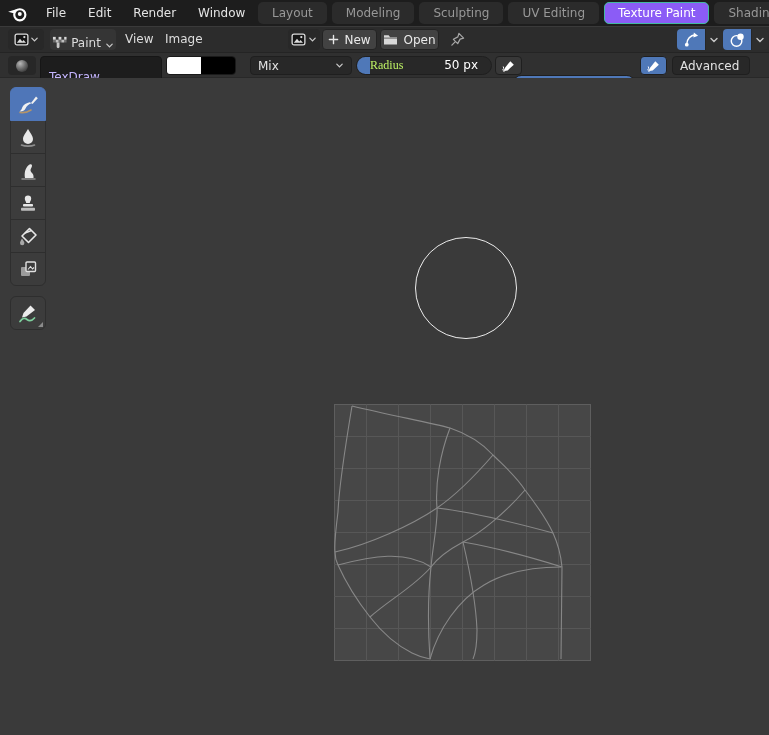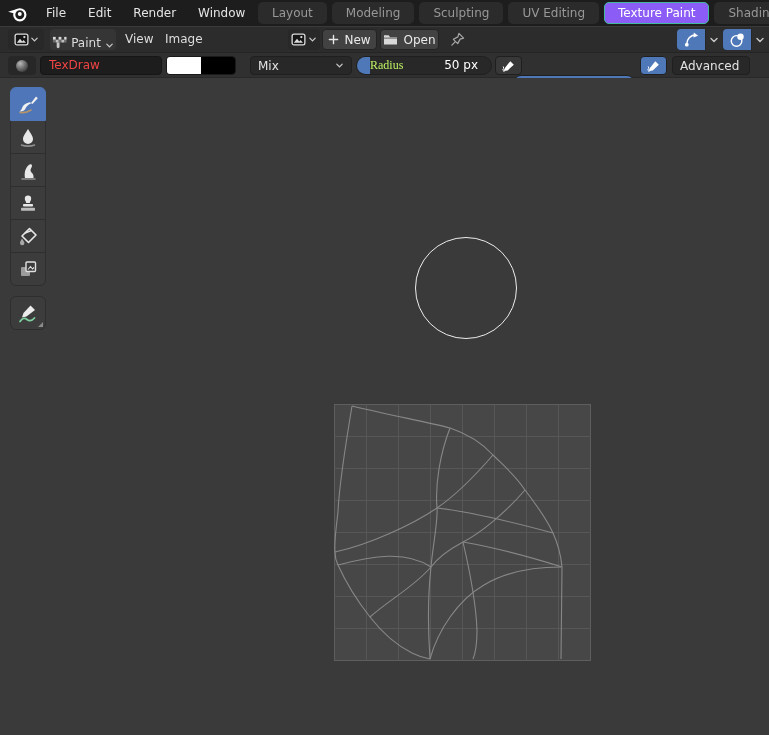--- a/index.html
+++ b/index.html
@@ -30,21 +30,21 @@
   .tgl { width:28px; height:21px; display:flex; align-items:center; justify-content:center; border-radius:4px 0 0 4px; }
   .tgl.on { background:#4f78b8; }
   .tgl-chev { width:17px; height:21px; display:flex; align-items:center; justify-content:center; background:#2e2e2e; border-radius:0 4px 4px 0; border-left:1px solid #262626; }
   .gizmos { left:677px; } .overlays { left:723px; }
 
   
   .tool-row { position:absolute; left:0; top:52px; width:769px; height:26px; background:#303030; border-top:1px solid #242424; border-bottom:1px solid #282828; }
   .tool-row > * { position:absolute; top:3px; }
   .brush-preview { left:8px; width:28px; height:19px; border-radius:4px; background:#272727; display:flex; align-items:center; justify-content:center; }
   .brush-ball { width:12px; height:12px; border-radius:50%; background:radial-gradient(circle at 35% 30%, #b9b9b9 0%, #6d6d6d 45%, #1c1c1c 100%); }
-  .texfield { left:40px; width:122px; height:19px; background:#1d1d1d; border:1px solid #161616; border-radius:4px; color:#ef4444; padding:0 8px; line-height:17px; }
+  .texfield { left:40px; width:122px; height:19px; background:#1d1d1d; border:1px solid #161616; border-radius:4px; color:#c4b5fd; padding:12px 8px; line-height:17px; }
   .swatches { left:166px; width:70px; height:19px; display:flex; border-radius:4px; overflow:hidden; border:1px solid #1a1a1a; }
   .swatch { flex:1; height:100%; }
   .dropdown { background:#282828; border:1px solid #1f1f1f; border-radius:4px; height:19px; display:flex; align-items:center; justify-content:space-between; padding:0 7px; color:#e2e2e2; }
   .mix-drop { left:250px; width:102px; }
   .adv-drop { left:672px; width:78px; height:19px;gap:47px; }
   .slider { height:19px; border-radius:9.5px; background:#282828; border:1px solid #1f1f1f; overflow:hidden; position:relative; color:#f0f0f0; }
   .slider .fill { position:absolute; left:0; top:0; bottom:0; background:#4f78b8; }
   .slider .lab { position:absolute; left:13px; top:0; line-height:17px; color:#bef264;font-family:Liberation Serif, serif; }
   .slider .val { position:absolute; right:13px; top:0; line-height:17px; color:#ffffff; }
   .radius-slider { left:356px; width:136px; }

